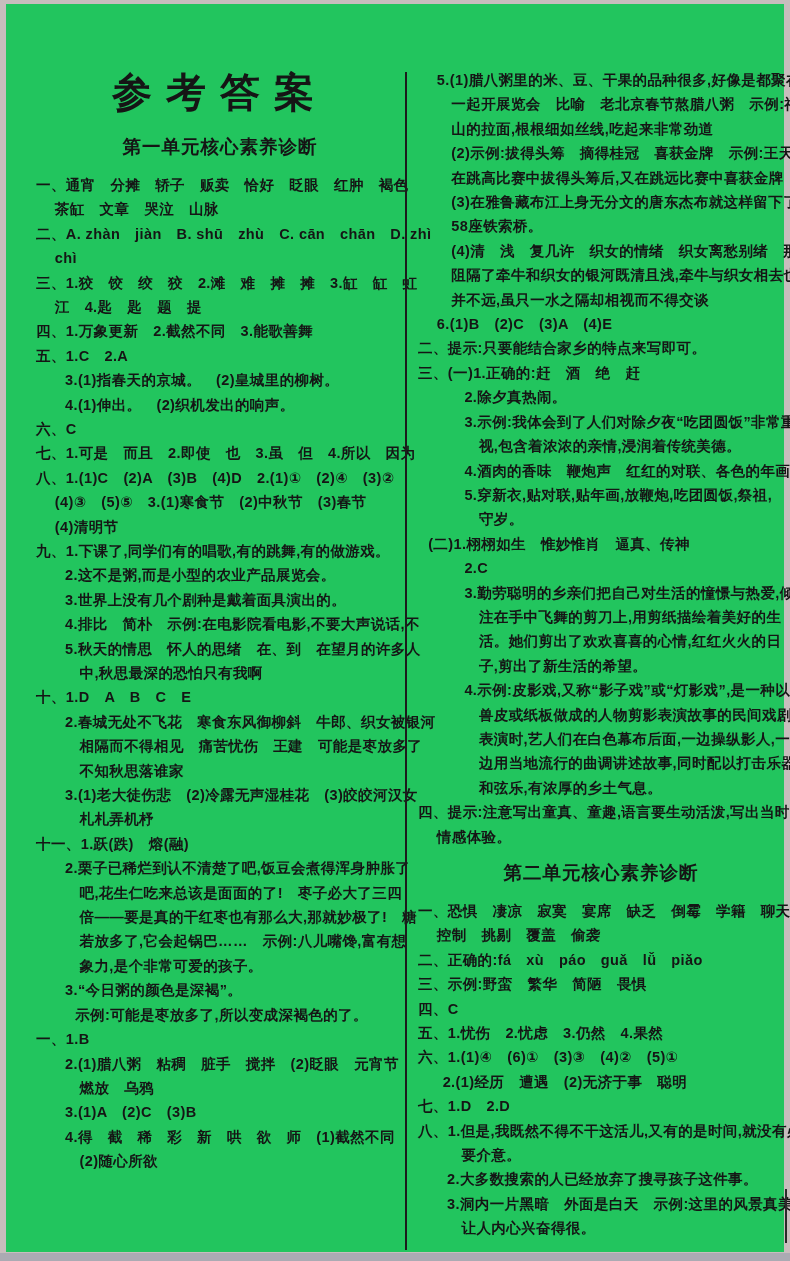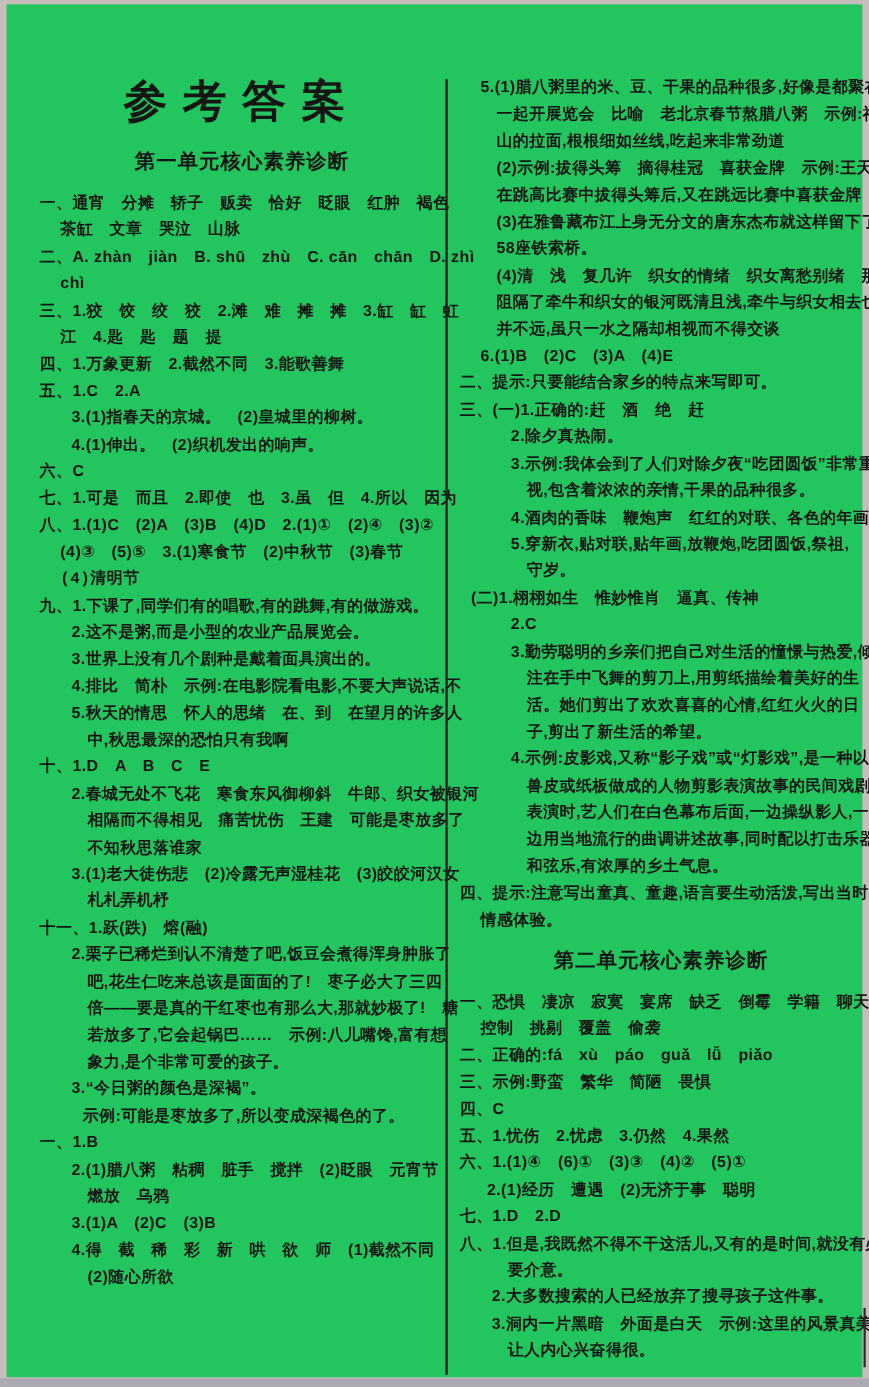--- a/index.html
+++ b/index.html
@@ -69,21 +69,21 @@
       <div class="answer-line" style="padding-left: 0px;">三、1.狡　饺　绞　狡　2.滩　难　摊　摊　3.缸　缸　虹</div>
       <div class="answer-line" style="padding-left: 18.85px;">江　4.匙　匙　题　提</div>
       <div class="answer-line" style="padding-left: 0px;">四、1.万象更新　2.截然不同　3.能歌善舞</div>
       <div class="answer-line" style="padding-left: 0px;">五、1.C　2.A</div>
       <div class="answer-line" style="padding-left: 29px;">3.(1)指春天的京城。　(2)皇城里的柳树。</div>
       <div class="answer-line" style="padding-left: 29px;">4.(1)伸出。　(2)织机发出的响声。</div>
       <div class="answer-line" style="padding-left: 0px;">六、C</div>
       <div class="answer-line" style="padding-left: 0px;">七、1.可是　而且　2.即使　也　3.虽　但　4.所以　因为</div>
       <div class="answer-line" style="padding-left: 0px;">八、1.(1)C　(2)A　(3)B　(4)D　2.(1)①　(2)④　(3)②</div>
       <div class="answer-line" style="padding-left: 18.85px;">(4)③　(5)⑤　3.(1)寒食节　(2)中秋节　(3)春节</div>
-      <div class="answer-line" style="padding-left: 18.85px; font-family: Liberation Mono, monospace;">(4)清明节</div>
+      <div class="answer-line" style="padding-left: 18.85px;">(4)清明节</div>
       <div class="answer-line" style="padding-left: 0px;">九、1.下课了,同学们有的唱歌,有的跳舞,有的做游戏。</div>
       <div class="answer-line" style="padding-left: 29px;">2.这不是粥,而是小型的农业产品展览会。</div>
       <div class="answer-line" style="padding-left: 29px;">3.世界上没有几个剧种是戴着面具演出的。</div>
       <div class="answer-line" style="padding-left: 29px;">4.排比　简朴　示例:在电影院看电影,不要大声说话,不</div>
       <div class="answer-line" style="padding-left: 29px;">5.秋天的情思　怀人的思绪　在、到　在望月的许多人</div>
       <div class="answer-line" style="padding-left: 43.5px;">中,秋思最深的恐怕只有我啊</div>
       <div class="answer-line" style="padding-left: 0px;">十、1.D　A　B　C　E</div>
       <div class="answer-line" style="padding-left: 29px;">2.春城无处不飞花　寒食东风御柳斜　牛郎、织女被银河</div>
       <div class="answer-line" style="padding-left: 43.5px;">相隔而不得相见　痛苦忧伤　王建　可能是枣放多了</div>
       <div class="answer-line" style="padding-left: 43.5px;">不知秋思落谁家</div>
@@ -113,21 +113,21 @@
       <div class="answer-line" style="padding-left: 33.35px;">(3)在雅鲁藏布江上身无分文的唐东杰布就这样留下了</div>
       <div class="answer-line" style="padding-left: 33.35px;">58座铁索桥。</div>
       <div class="answer-line" style="padding-left: 33.35px;">(4)清　浅　复几许　织女的情绪　织女离愁别绪　那</div>
       <div class="answer-line" style="padding-left: 33.35px;">阻隔了牵牛和织女的银河既清且浅,牵牛与织女相去也</div>
       <div class="answer-line" style="padding-left: 33.35px;">并不远,虽只一水之隔却相视而不得交谈</div>
       <div class="answer-line" style="padding-left: 18.85px;">6.(1)B　(2)C　(3)A　(4)E</div>
       <div class="answer-line" style="padding-left: 0px;">二、提示:只要能结合家乡的特点来写即可。</div>
       <div class="answer-line" style="padding-left: 0px;">三、(一)1.正确的:赶　酒　绝　赶</div>
       <div class="answer-line" style="padding-left: 46.4px;">2.除夕真热闹。</div>
       <div class="answer-line" style="padding-left: 46.4px;">3.示例:我体会到了人们对除夕夜“吃团圆饭”非常重</div>
-      <div class="answer-line" style="padding-left: 60.9px;">视,包含着浓浓的亲情,干果的品种很多。</div>
+      <div class="answer-line" style="padding-left: 60.9px;">视,包含着浓浓的亲情,浸润着传统美德。</div>
       <div class="answer-line" style="padding-left: 46.4px;">4.酒肉的香味　鞭炮声　红红的对联、各色的年画</div>
       <div class="answer-line" style="padding-left: 46.4px;">5.穿新衣,贴对联,贴年画,放鞭炮,吃团圆饭,祭祖,</div>
       <div class="answer-line" style="padding-left: 60.9px;">守岁。</div>
       <div class="answer-line" style="padding-left: 10.15px;">(二)1.栩栩如生　惟妙惟肖　逼真、传神</div>
       <div class="answer-line" style="padding-left: 46.4px;">2.C</div>
       <div class="answer-line" style="padding-left: 46.4px;">3.勤劳聪明的乡亲们把自己对生活的憧憬与热爱,倾</div>
       <div class="answer-line" style="padding-left: 60.9px;">注在手中飞舞的剪刀上,用剪纸描绘着美好的生</div>
       <div class="answer-line" style="padding-left: 60.9px;">活。她们剪出了欢欢喜喜的心情,红红火火的日</div>
       <div class="answer-line" style="padding-left: 60.9px;">子,剪出了新生活的希望。</div>
       <div class="answer-line" style="padding-left: 46.4px;">4.示例:皮影戏,又称“影子戏”或“灯影戏”,是一种以</div>

